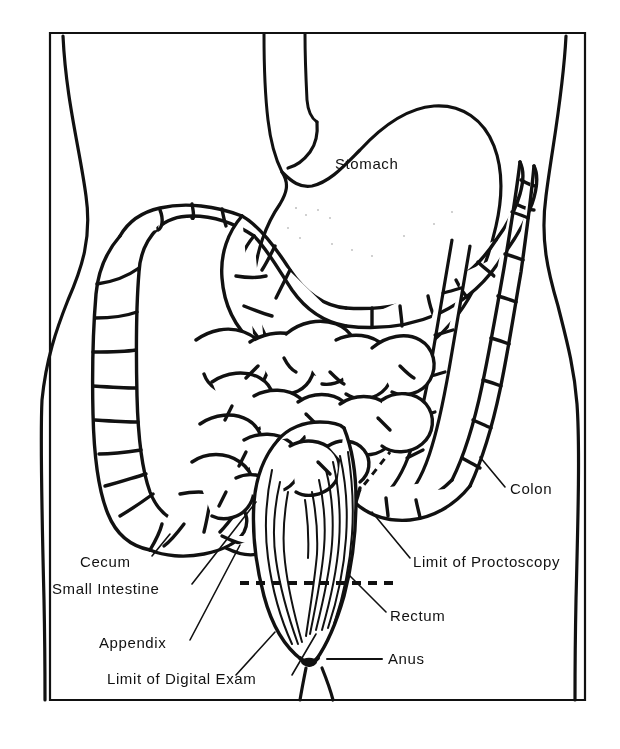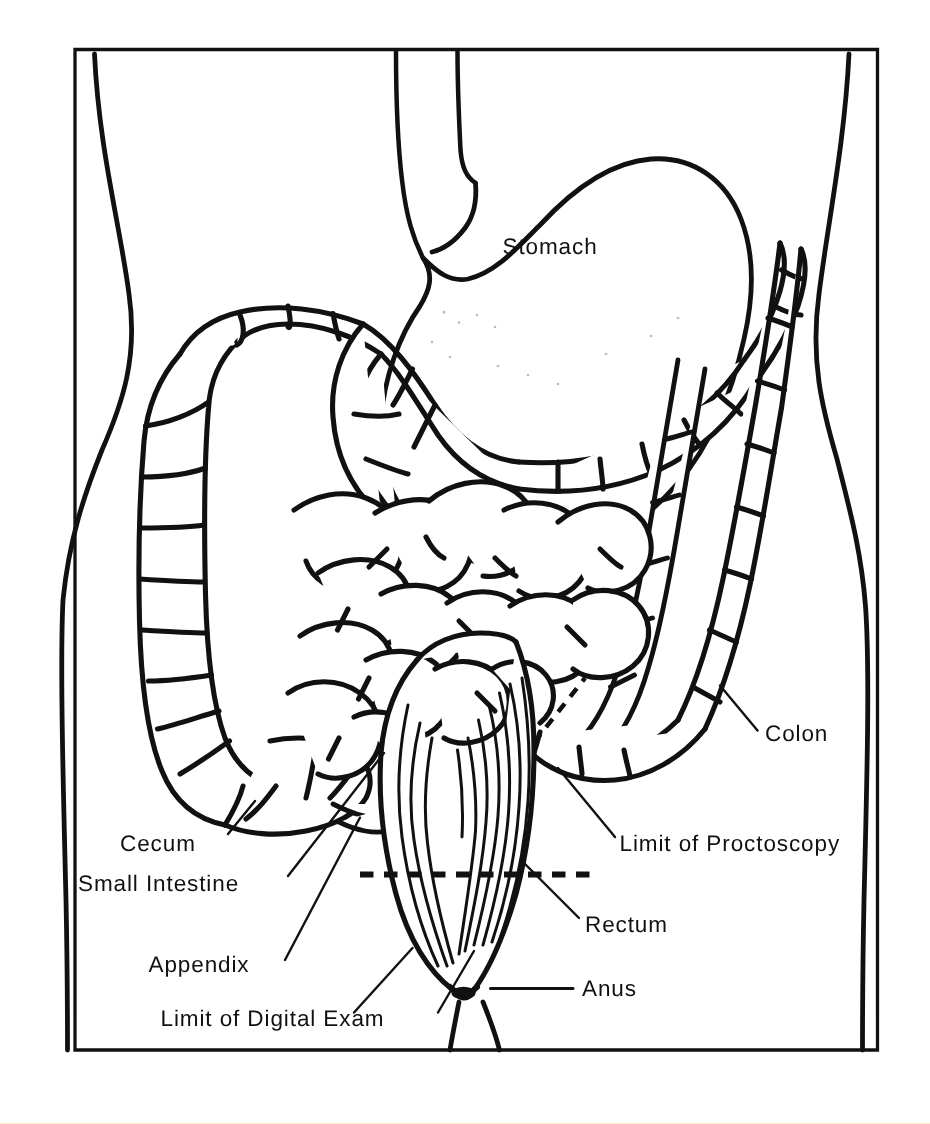--- a/index.html
+++ b/index.html
@@ -8,21 +8,21 @@
     padding: 0;
     background: #ffffff;
   }
   body {
     font-family: "Liberation Sans", sans-serif;
   }
   #diagram-root {
     position: relative;
     width: 620px;
     height: 749px;
-    background: #eab308;
+    background: #c4b5fd;
     overflow: hidden;
   }
   #gi-svg {
     position: absolute;
     top: 0;
     left: 0;
     width: 620px;
     height: 749px;
     display: block;
   }

